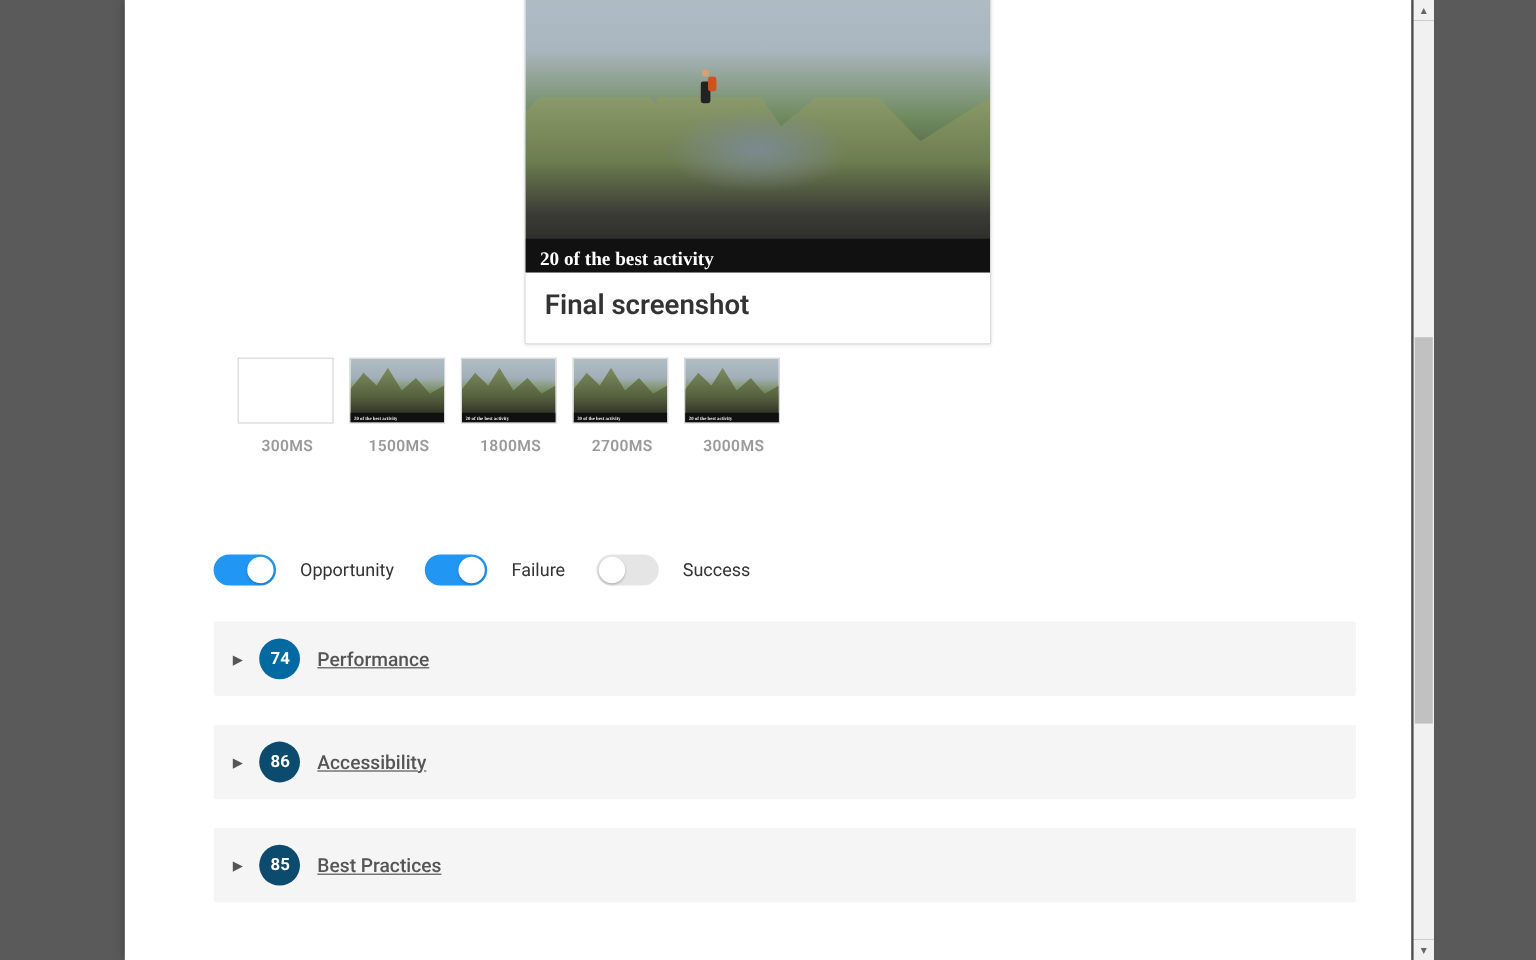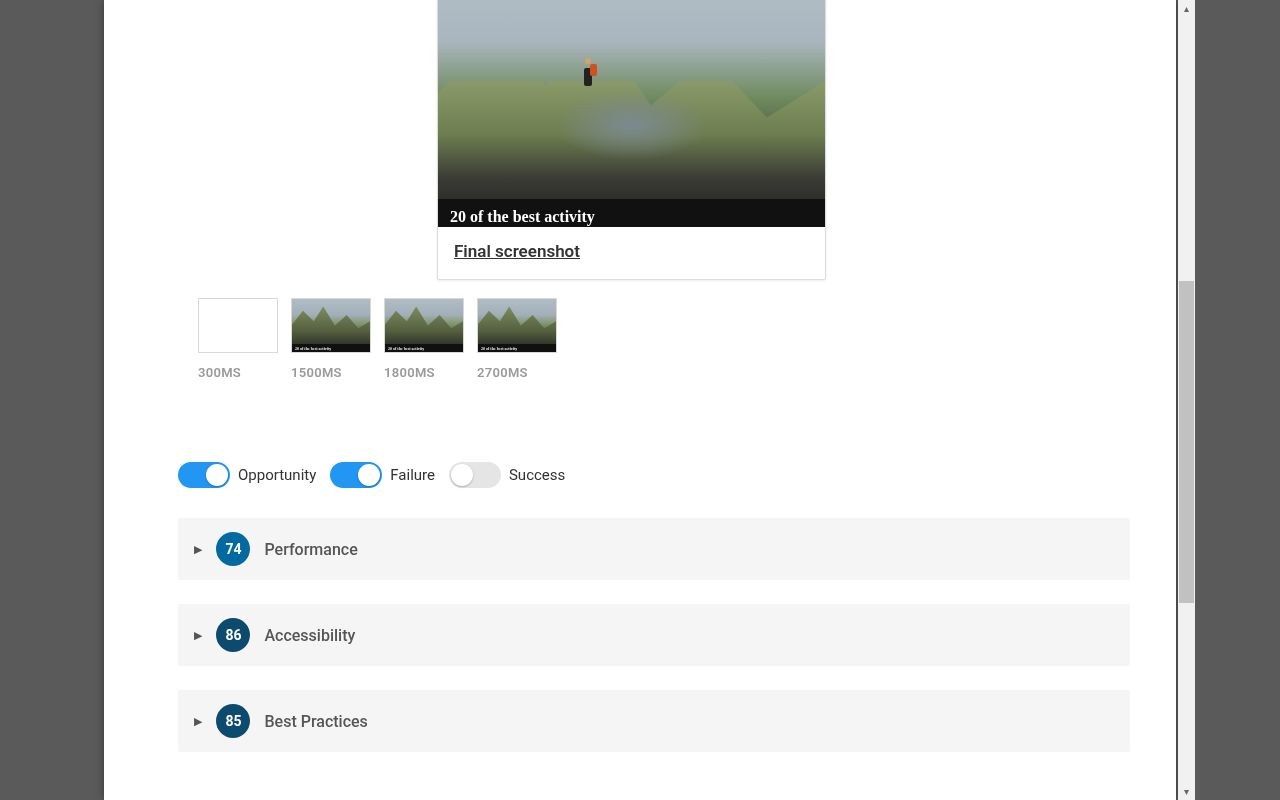--- a/index.html
+++ b/index.html
@@ -89,36 +89,35 @@
     padding: 8px 12px 2px;
     font-family: Georgia, 'Times New Roman', serif;
     font-weight: 700;
     font-size: 16px;
     line-height: 1.25;
     height: 28px;
     overflow:hidden;
   }
   .final-label {
     padding: 14px 16px 18px;
-    font-size: 17px;
+    font-size: 23px;
     font-weight: 600;
     color:#333;
-    text-decoration:underline;
   }
 
   
   .timeline {
     position:absolute;
     top: 298px;
     left: 48px;
     right: 48px;
     display:flex;
     gap: 10px;
   }
-  .tl-item { width: 83px; }
+  .tl-item { width: 83px; text-align:center; }
   .tl-thumb {
     width: 80px; height: 55px;
     border:1px solid #d8d8d8;
     background:#fff;
     position:relative;
     overflow:hidden;
   }
   .tl-thumb.blackish { background:#0d0d0d; }
   .tl-thumb .mini-land {
     position:absolute; inset:0;
@@ -147,21 +146,21 @@
     letter-spacing: 0.3px;
   }
 
   
   .toggles {
     position:absolute;
     top: 462px;
     left: 28px;
     display:flex;
     align-items:center;
-    gap: 8px;
+    gap: 20px;
   }
   .toggle {
     width: 52px; height: 26px;
     border-radius: 13px;
     background:#2196f3;
     position:relative;
     cursor:pointer;
   }
   .toggle.off { background:#e5e5e5; }
   .toggle .knob {
@@ -195,21 +194,21 @@
     font-size:11px; color:#555; margin-right:14px;
   }
   .score {
     width:34px; height:34px; border-radius:50%;
     display:flex; align-items:center; justify-content:center;
     color:#fff; font-weight:700; font-size:14px;
     margin-right:14px;
   }
   .score.orange { background:#0369a1; }
   .score.amber { background:#0c4a6e; color:#fff; }
-  .audit-title { font-size:16px; color:#555; font-weight:500; }
+  .audit-title { font-size:16px; color:#555; font-weight:500;text-decoration:underline; }
 </style>
 </head>
 <body>
 
 <div class="viewport">
   <div class="scroll-arrow up">▴</div>
   <div class="scroll-track">
     <div class="scroll-thumb"></div>
   </div>
   <div class="scroll-arrow down">▾</div>
@@ -257,20 +256,29 @@
         </div>
         <div class="tl-item">
           <div class="tl-thumb">
             <div class="mini-land"></div>
             <div class="mini-mtn"></div>
             <div class="mini-band"></div>
             <div class="mini-text">20 of the best activity</div>
           </div>
           <div class="tl-label">2700MS</div>
         </div>
+        <div class="tl-item">
+          <div class="tl-thumb">
+            <div class="mini-land"></div>
+            <div class="mini-mtn"></div>
+            <div class="mini-band"></div>
+            <div class="mini-text">20 of the best activity</div>
+          </div>
+          <div class="tl-label">3000MS</div>
+        </div>
       </div>
 
     <div class="toggles">
       <div class="toggle on">
           <div class="knob"></div>
         </div>
       <span class="toggle-label">Opportunity</span>
 
       <div class="toggle on">
           <div class="knob"></div>

